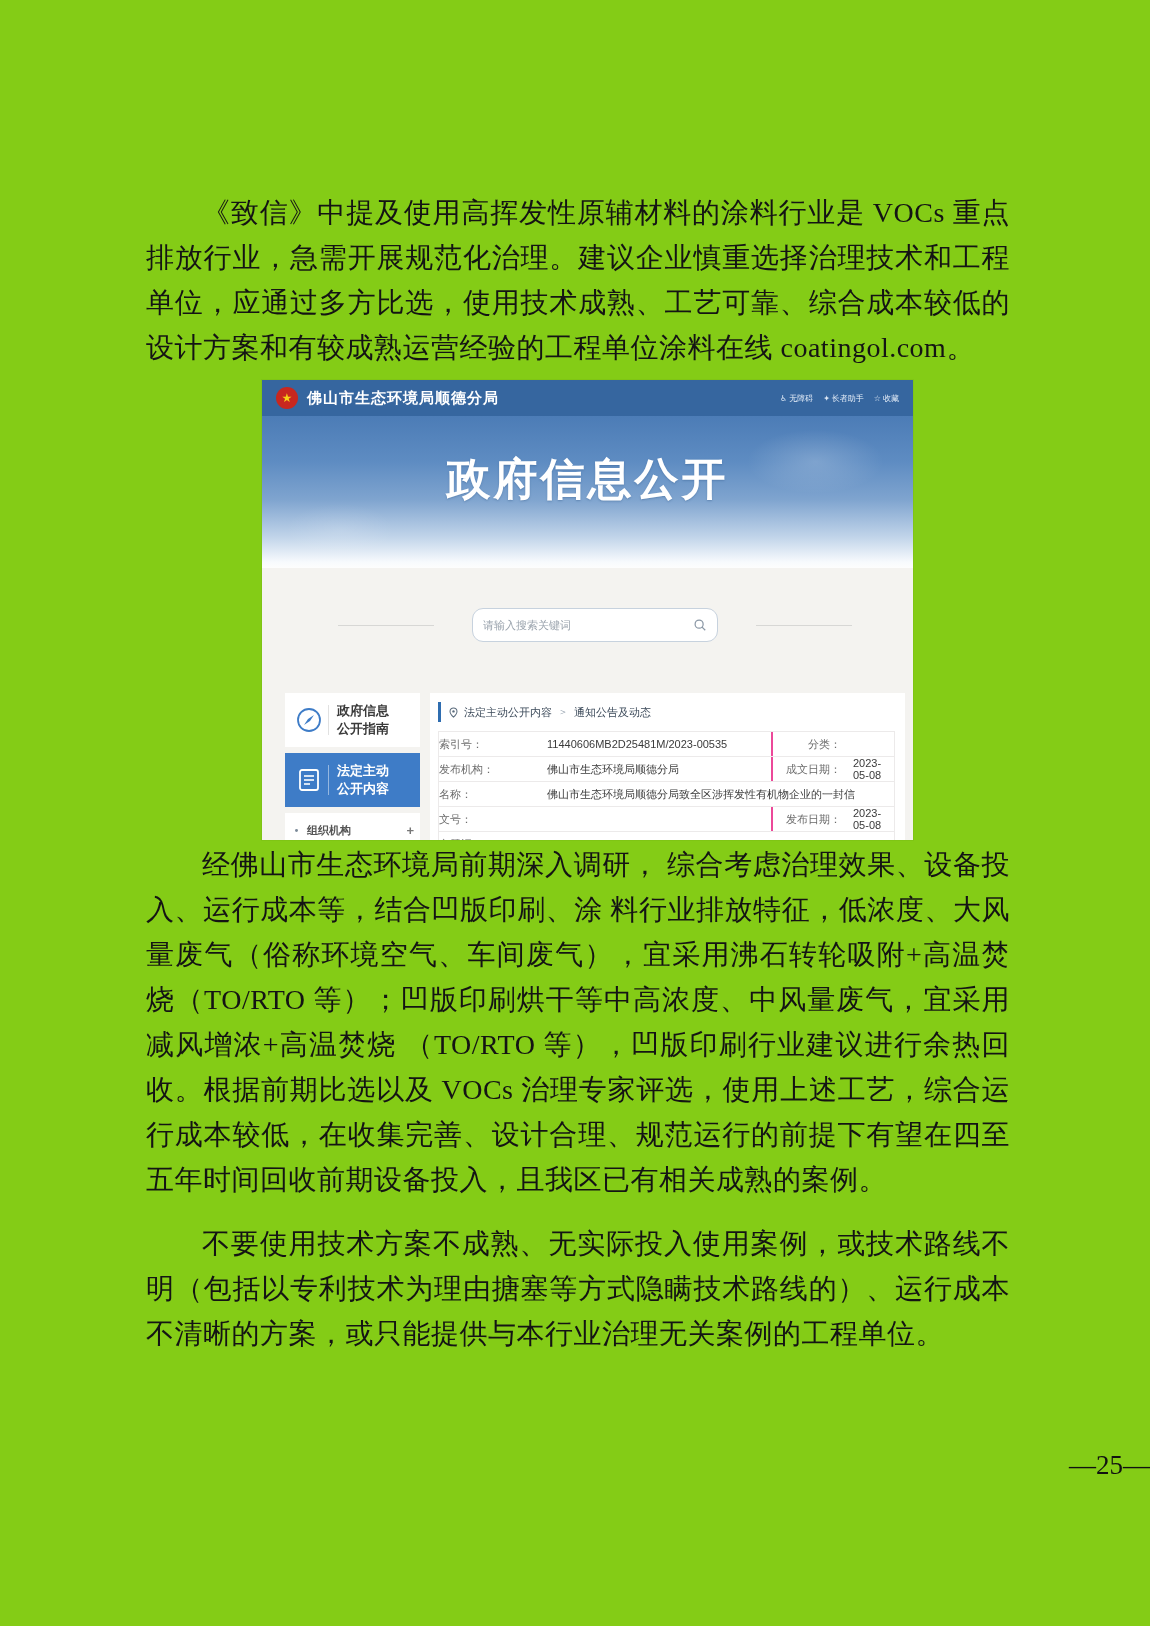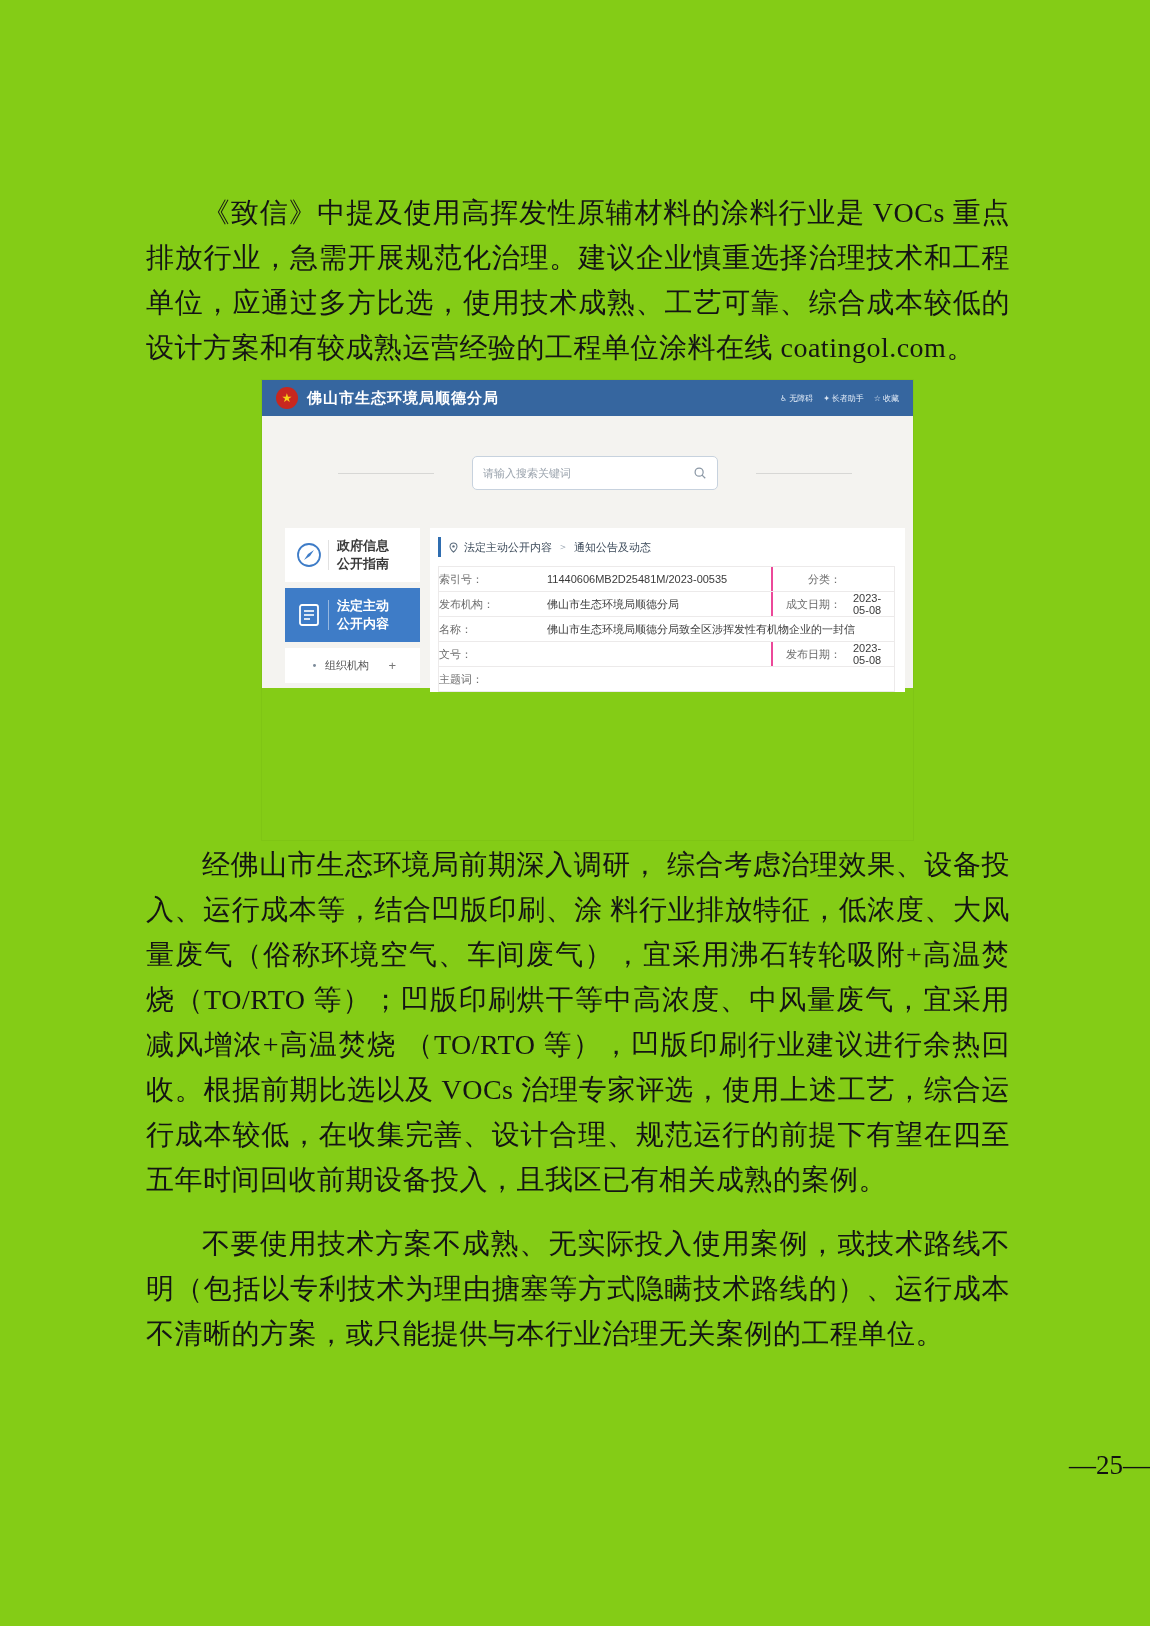--- a/index.html
+++ b/index.html
@@ -55,47 +55,47 @@
     color:#fff; font-size:44px; font-weight:bold; letter-spacing:3px;
     text-shadow:0 1px 2px rgba(40,80,130,0.35);
   }
   .content {
     height:272px; background:#f4f3f0; padding:40px 8px 0 23px;
   }
   .search-row { display:flex; align-items:center; justify-content:center; gap:38px; height:34px; }
   .hline { width:96px; height:1px; background:#d7d7d5; }
   .search-box {
     width:246px; height:34px; background:#fff; border:1px solid #c7d2de;
-    border-radius:5px; display:flex; align-items:center; padding:0 10px;
+    border-radius:11px; display:flex; align-items:center; padding:0 10px;
   }
   .search-box input {
     flex:1; border:none; outline:none; font-size:11px; color:#333; background:transparent;
     font-family:"Liberation Sans","DejaVu Sans",sans-serif;
   }
   .search-box input::placeholder { color:#9aa3ad; }
   .mag { width:14px; height:14px; flex:0 0 auto; }
 
-  .cols { display:flex; margin-top:38px; align-items:flex-start; }
+  .cols { display:flex; margin-top:51px; align-items:flex-start; }
   .sidebar { width:135px; flex:0 0 auto; }
   .nav-big {
     display:flex; align-items:center; background:#fff; height:54px;
     margin-bottom:6px; padding:0 9px; cursor:pointer;
   }
   .nav-big .nico {
     width:30px; height:30px; display:flex; align-items:center; justify-content:center;
     flex:0 0 auto;
   }
   .nav-big .ndiv { width:1px; height:30px; background:#e1e1e1; margin:0 8px 0 4px; }
   .nav-big .nlabel { font-size:13px; line-height:1.35; color:#3a3a3a; font-weight:bold; }
   .nav-big.active { background:#3e7cc7; }
   .nav-big.active .nlabel { color:#fff; }
   .nav-big.active .ndiv { background:rgba(255,255,255,0.45); }
   .nav-sub {
     display:flex; align-items:center; background:#fff; height:35px;
-    margin-bottom:9px; padding:0 24px; font-size:11px; color:#555; cursor:pointer;
+    margin-bottom:9px; padding:0 6px; font-size:11px; color:#555; cursor:pointer;font-weight:bold;
   }
   .nav-sub .sico { width:11px; height:11px; margin-right:5px; flex:0 0 auto; }
   .nav-sub .slabel { flex:1; }
   .nav-sub .plus { color:#777; font-size:13px; }
 
   .main { flex:1; margin-left:10px; background:#fff; padding:9px 10px 0 8px; min-height:133px; }
   .crumb { display:flex; align-items:center; border-left:3px solid #2f6db0; padding-left:7px; height:20px; }
   .crumb .pin { width:11px; height:11px; margin-right:5px; flex:0 0 auto; }
   .crumb-link { font-size:11px; color:#3d4document5a; color:#3c4a5a; cursor:pointer; }
   .crumb-sep { font-size:10px; color:#8a97a5; margin:0 6px; }
@@ -128,20 +128,23 @@
           <span class="gl">✦</span>
           <span>长者助手</span>
         </span>
         <span class="hdr-link">
           <span class="gl">☆</span>
           <span>收藏</span>
         </span>
       </span>
     </div>
 
+    <div class="banner">
+      <div class="banner-title">政府信息公开</div>
+    </div>
 
     <div class="content">
 
       <div class="search-row">
         <span class="hline"></span>
         <div class="search-box">
           <input type="text" placeholder="请输入搜索关键词" style="">
           <svg class="mag" viewBox="0 0 16 16">
             <circle cx="7" cy="7" r="4.6" fill="none" stroke="#8a97a5" stroke-width="1.4"></circle>
             <line x1="10.4" y1="10.4" x2="14" y2="14" stroke="#8a97a5" stroke-width="1.4"></line>

